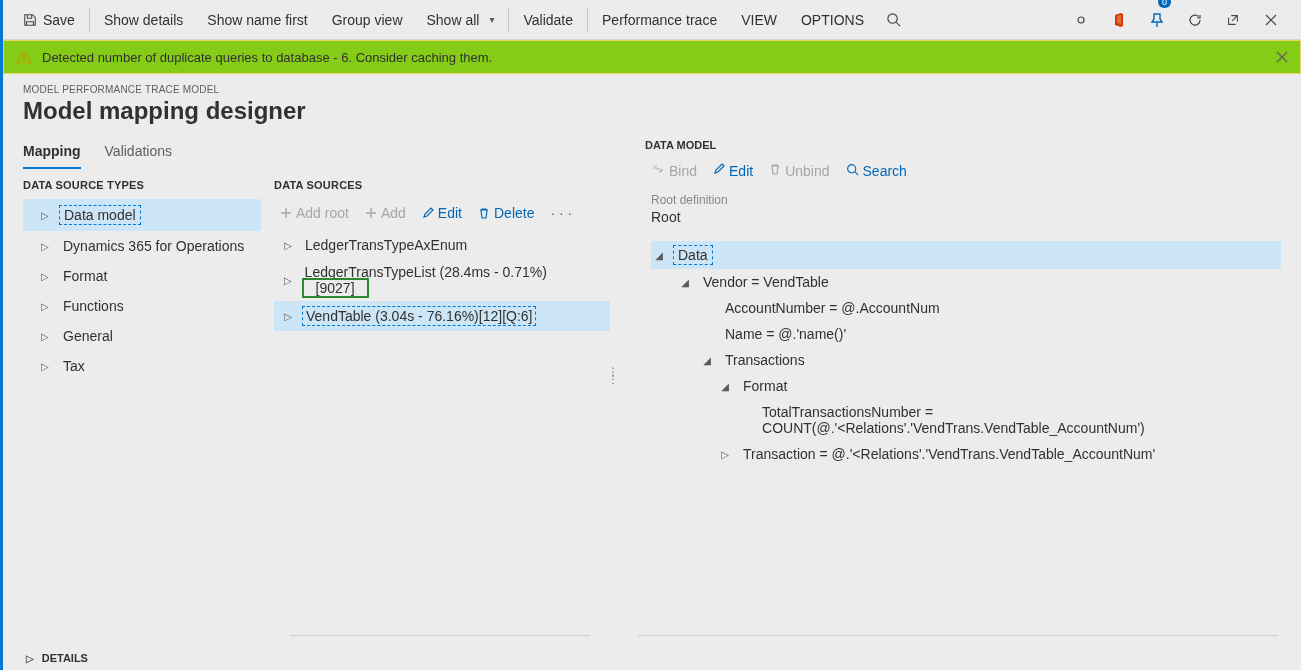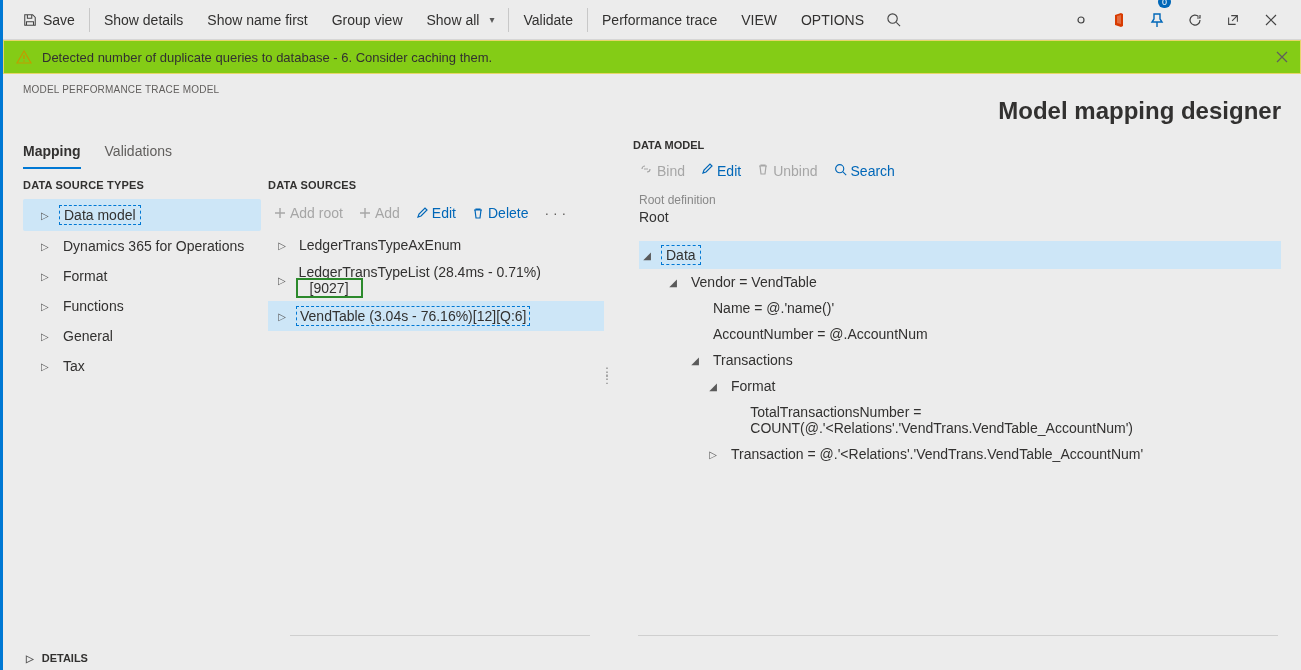--- a/index.html
+++ b/index.html
@@ -50,24 +50,24 @@
     font-size: 13px;
     color: #323130;
   }
   .warning .close { margin-left:auto; cursor:pointer; }
 
   
   .page {
     padding: 10px 20px 0 20px;
   }
   .breadcrumb { font-size: 10px; color: #605E5C; letter-spacing: .2px; }
-  .page-title { font-size: 24px; font-weight:600; margin-top: 2px; text-align: right; }
-
-  
-  .cols { display:flex; gap: 7px; margin-top: 14px; height: 520px;}
+  .page-title { font-size: 24px; font-weight:600; margin-top: 2px; }
+
+  
+  .cols { display:flex; gap: 13px; margin-top: 14px; height: 520px;}
   .col-left { width: 238px; }
   .col-mid  { width: 336px; position:relative;}
   .col-right{ flex:1; margin-left: 22px;}
 
   
   .tabs { display:flex; gap: 24px; border-bottom: 0; margin-bottom: 8px;}
   .tab { padding: 4px 0 8px 0; color:#605E5C; cursor:pointer;}
   .tab.active { color:#323130; border-bottom: 2px solid #0078D4; font-weight:600;}
 
   
@@ -363,25 +363,25 @@
         <div class="dm-row selected">
           <span class="caret">◢</span>
           <span class="lbl">Data</span>
         </div>
         <div class="dm-row indent1">
           <span class="caret">◢</span>
           <span class="lbl">Vendor = VendTable</span>
         </div>
         <div class="dm-row indent2">
           <span class="caret"></span>
-          <span class="lbl">Name = @.'name()'</span>
+          <span class="lbl">AccountNumber = @.AccountNum</span>
         </div>
         <div class="dm-row indent2">
           <span class="caret"></span>
-          <span class="lbl">AccountNumber = @.AccountNum</span>
+          <span class="lbl">Name = @.'name()'</span>
         </div>
         <div class="dm-row indent2">
           <span class="caret">◢</span>
           <span class="lbl">Transactions</span>
         </div>
         <div class="dm-row indent3">
           <span class="caret">◢</span>
           <span class="lbl">Format</span>
         </div>
         <div class="dm-row indent4">

